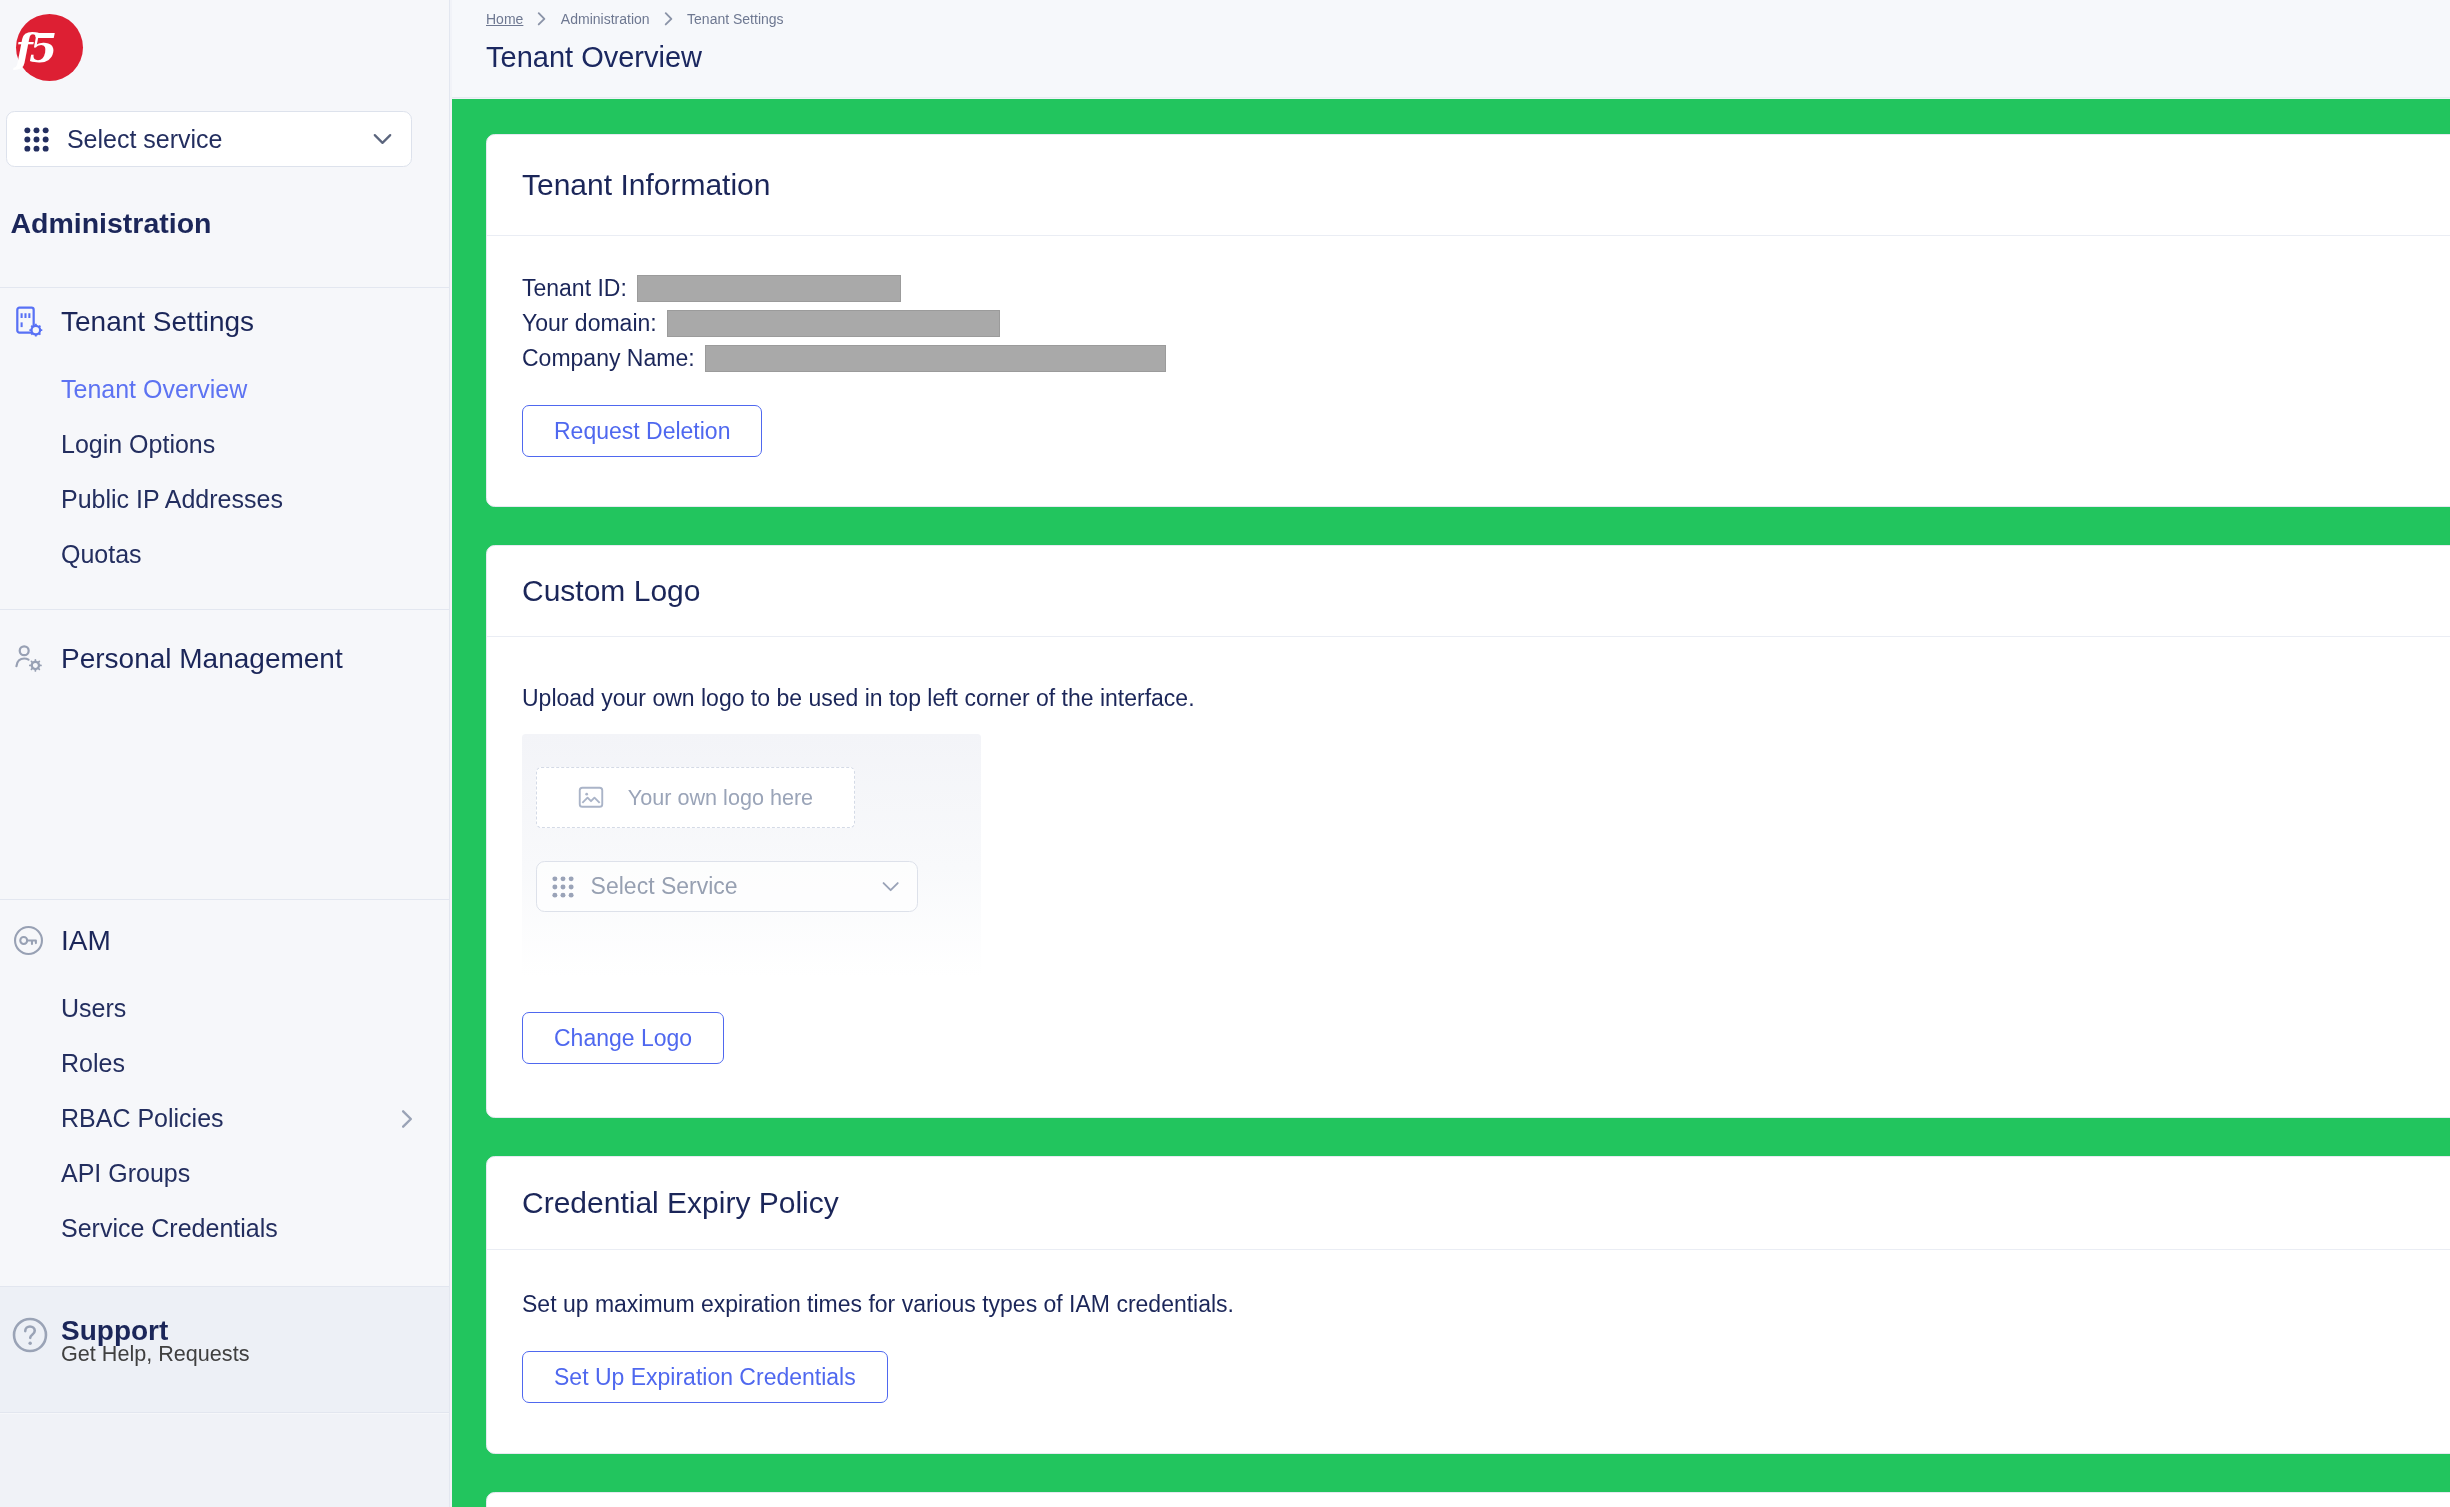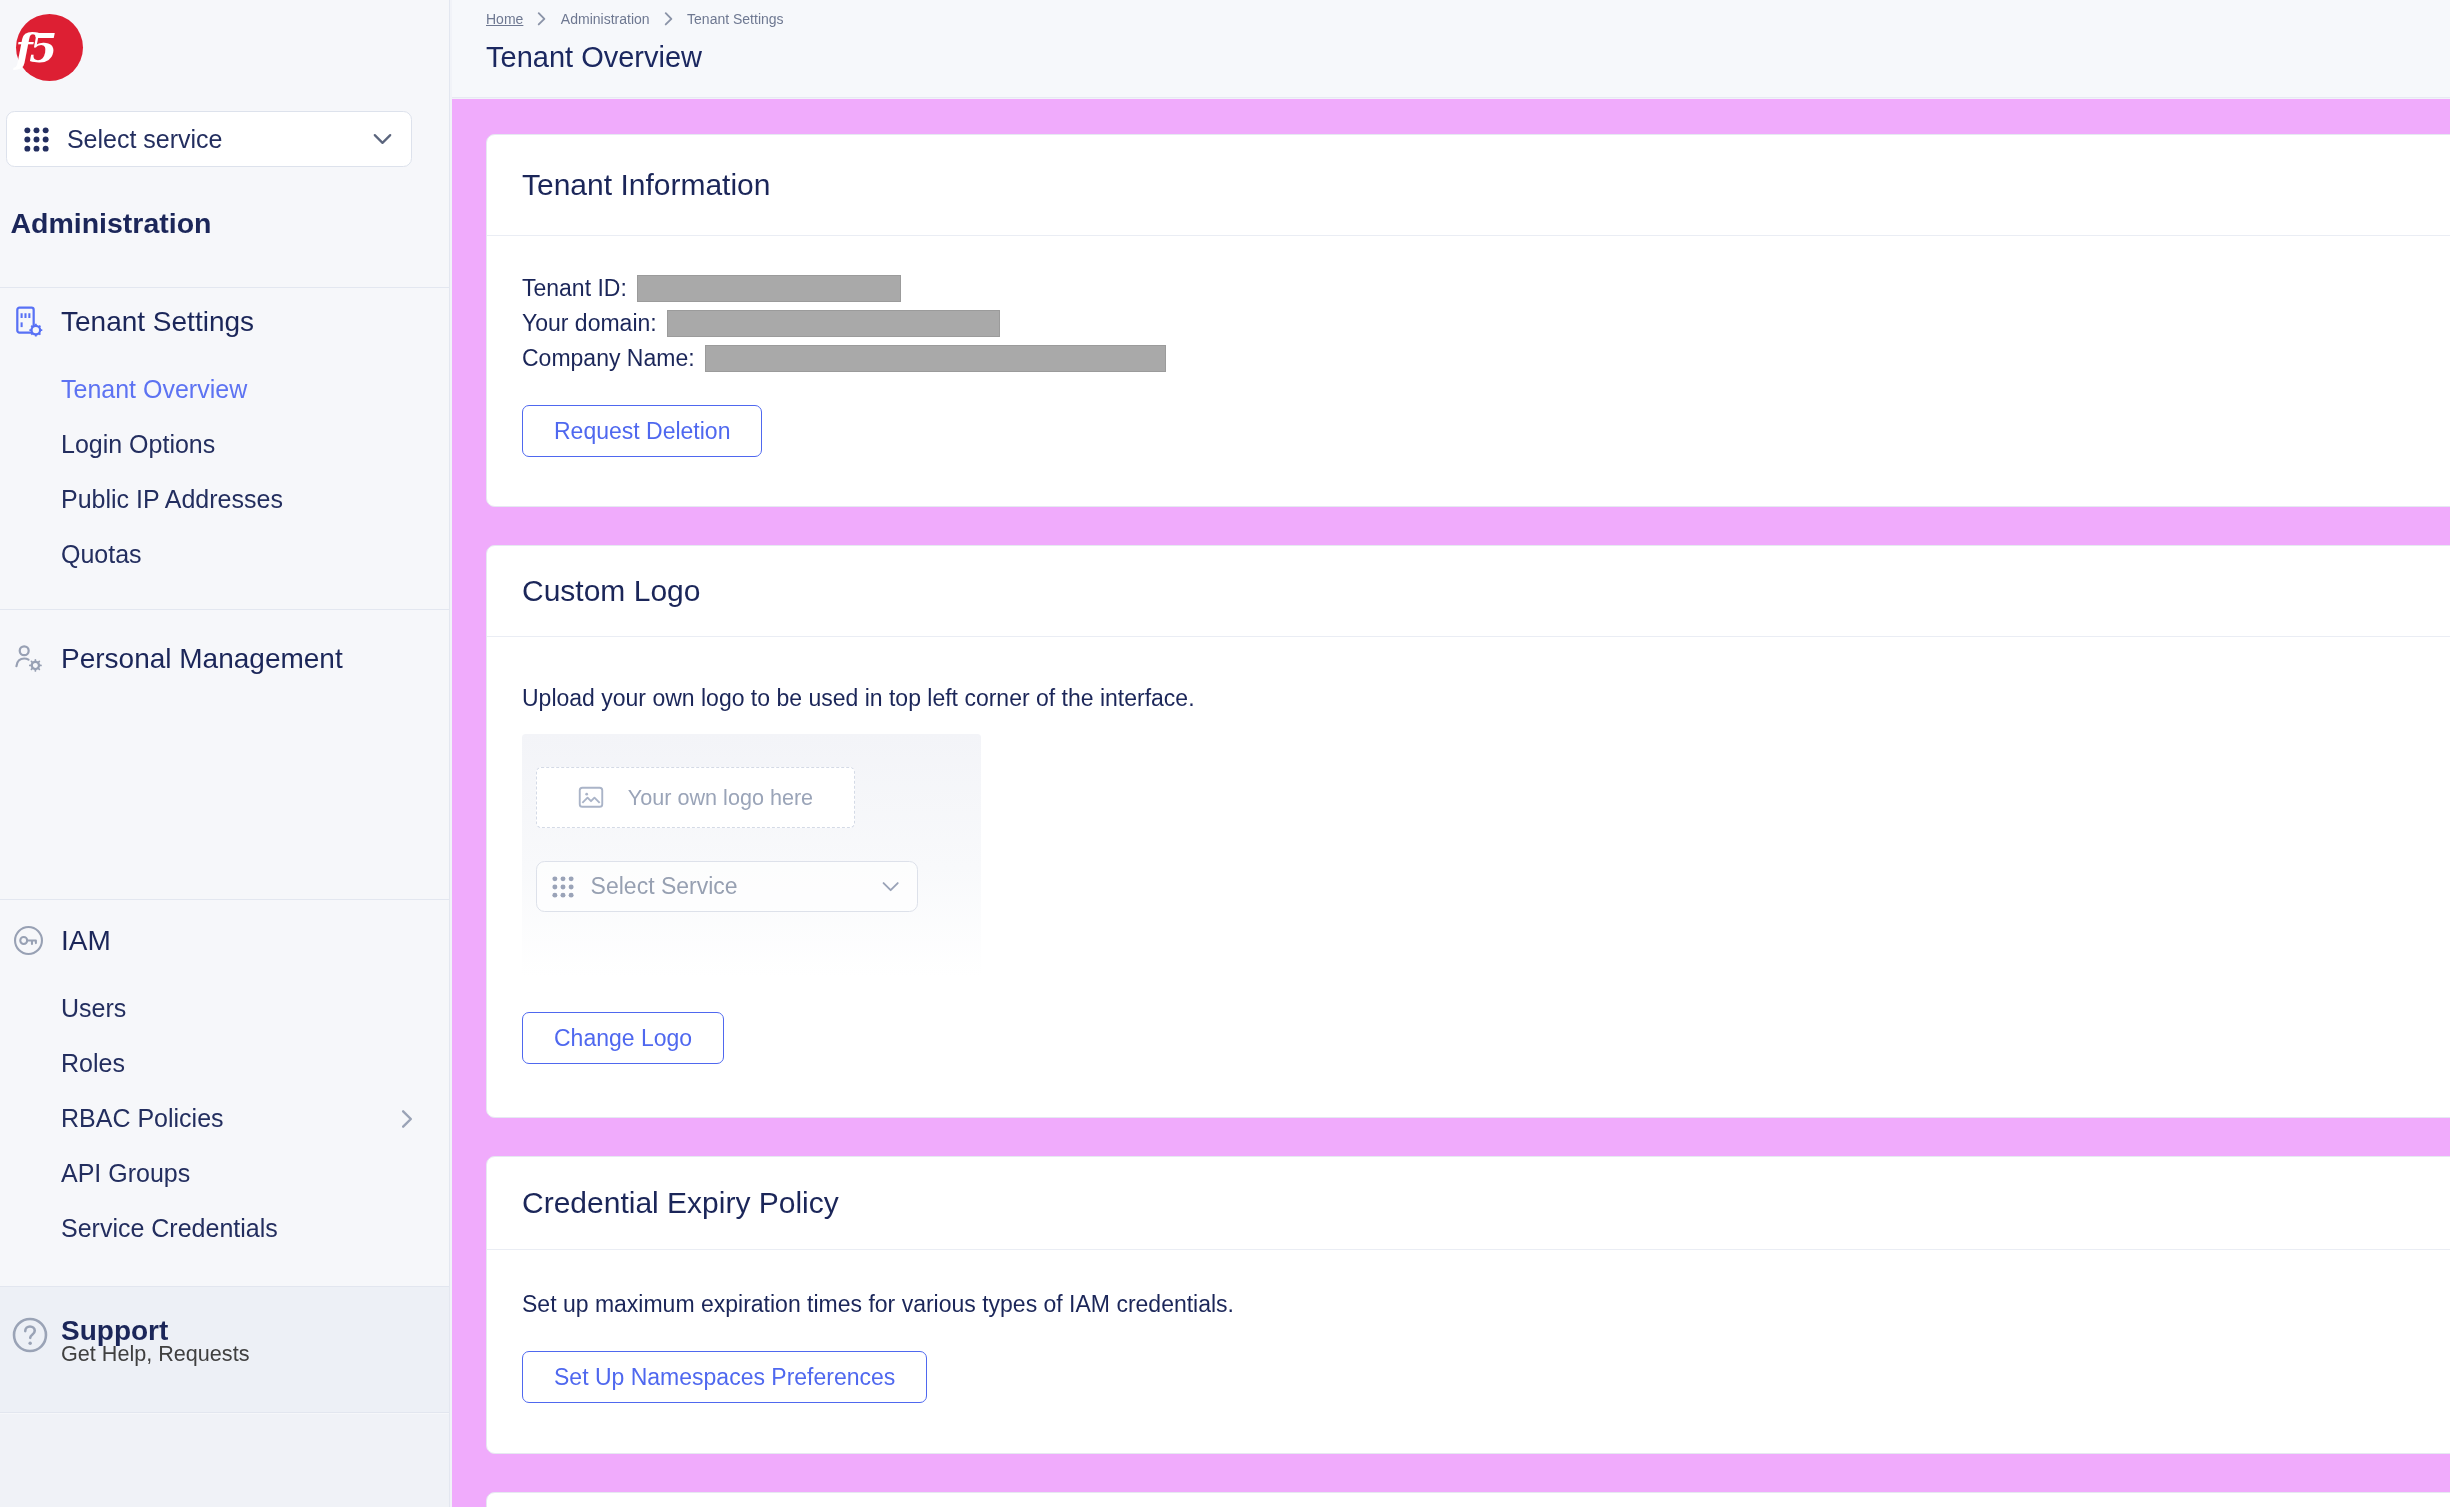--- a/index.html
+++ b/index.html
@@ -64,21 +64,21 @@
   .main-header {
     height:98px; background:#f6f8fb; border-bottom:1.7px solid #e7eaf2;
     padding-left:34px; position:relative;
   }
   .breadcrumb { position:absolute; left:34px; top:11.2px; display:flex; align-items:center; gap:14px; font-size:14px; color:#6e7891; }
   .breadcrumb .crumb-link { text-decoration:underline; cursor:pointer; }
   .breadcrumb .crumb { cursor:pointer; }
   .breadcrumb .sep { display:flex; align-items:center; }
   .page-title { position:absolute; left:34px; top:41px; font-size:29px; font-weight:500; color:#1b2860; }
 
-  .page { position:absolute; left:0; top:99px; right:0; bottom:0; background:#f0abfc; padding:35px 0 0 34px; }
+  .page { position:absolute; left:0; top:99px; right:0; bottom:0; background:#22c55e; padding:35px 0 0 34px; }
   .card {
     width:1988px; background:#ffffff;
     border:1.7px solid #e6e9f1; border-radius:8.6px;
     margin-bottom:38px; overflow:hidden;
   }
   .card-h { border-bottom:1.7px solid #eaedf4; padding-left:35px; display:flex; align-items:center; }
   .card-h .ct { font-size:30px; font-weight:500; color:#1b2659; }
   .card-b { padding-left:35px; }
 
   
@@ -345,20 +345,20 @@
       <button class="btn">Change Logo</button>
     </div>
 
     <div class="card expiry">
       <div class="card-h">
         <span class="ct">Credential Expiry Policy</span>
       </div>
       <div class="card-b">
         <div class="desc">Set up maximum expiration times for various types of IAM credentials.</div>
       </div>
-      <button class="btn">Set Up Namespaces Preferences</button>
+      <button class="btn">Set Up Expiration Credentials</button>
     </div>
 
     <div class="card sliver"></div>
 
   </div>
 </div>
 
 
 </body></html>

